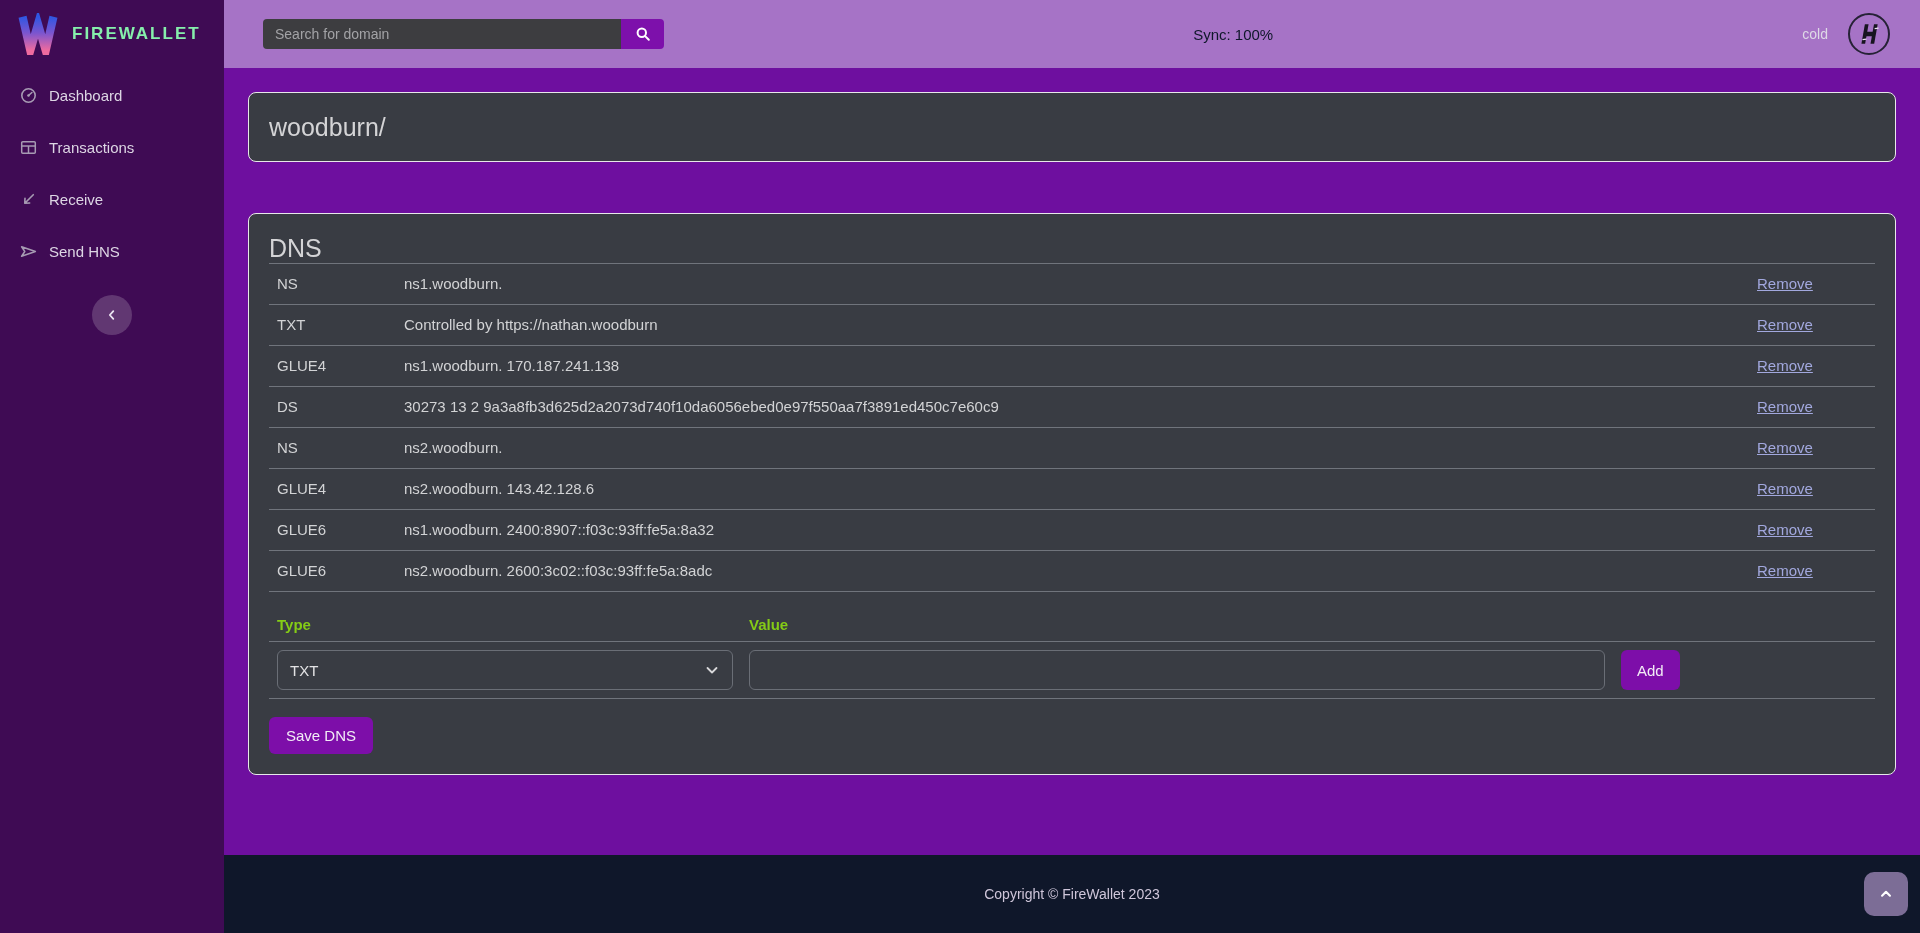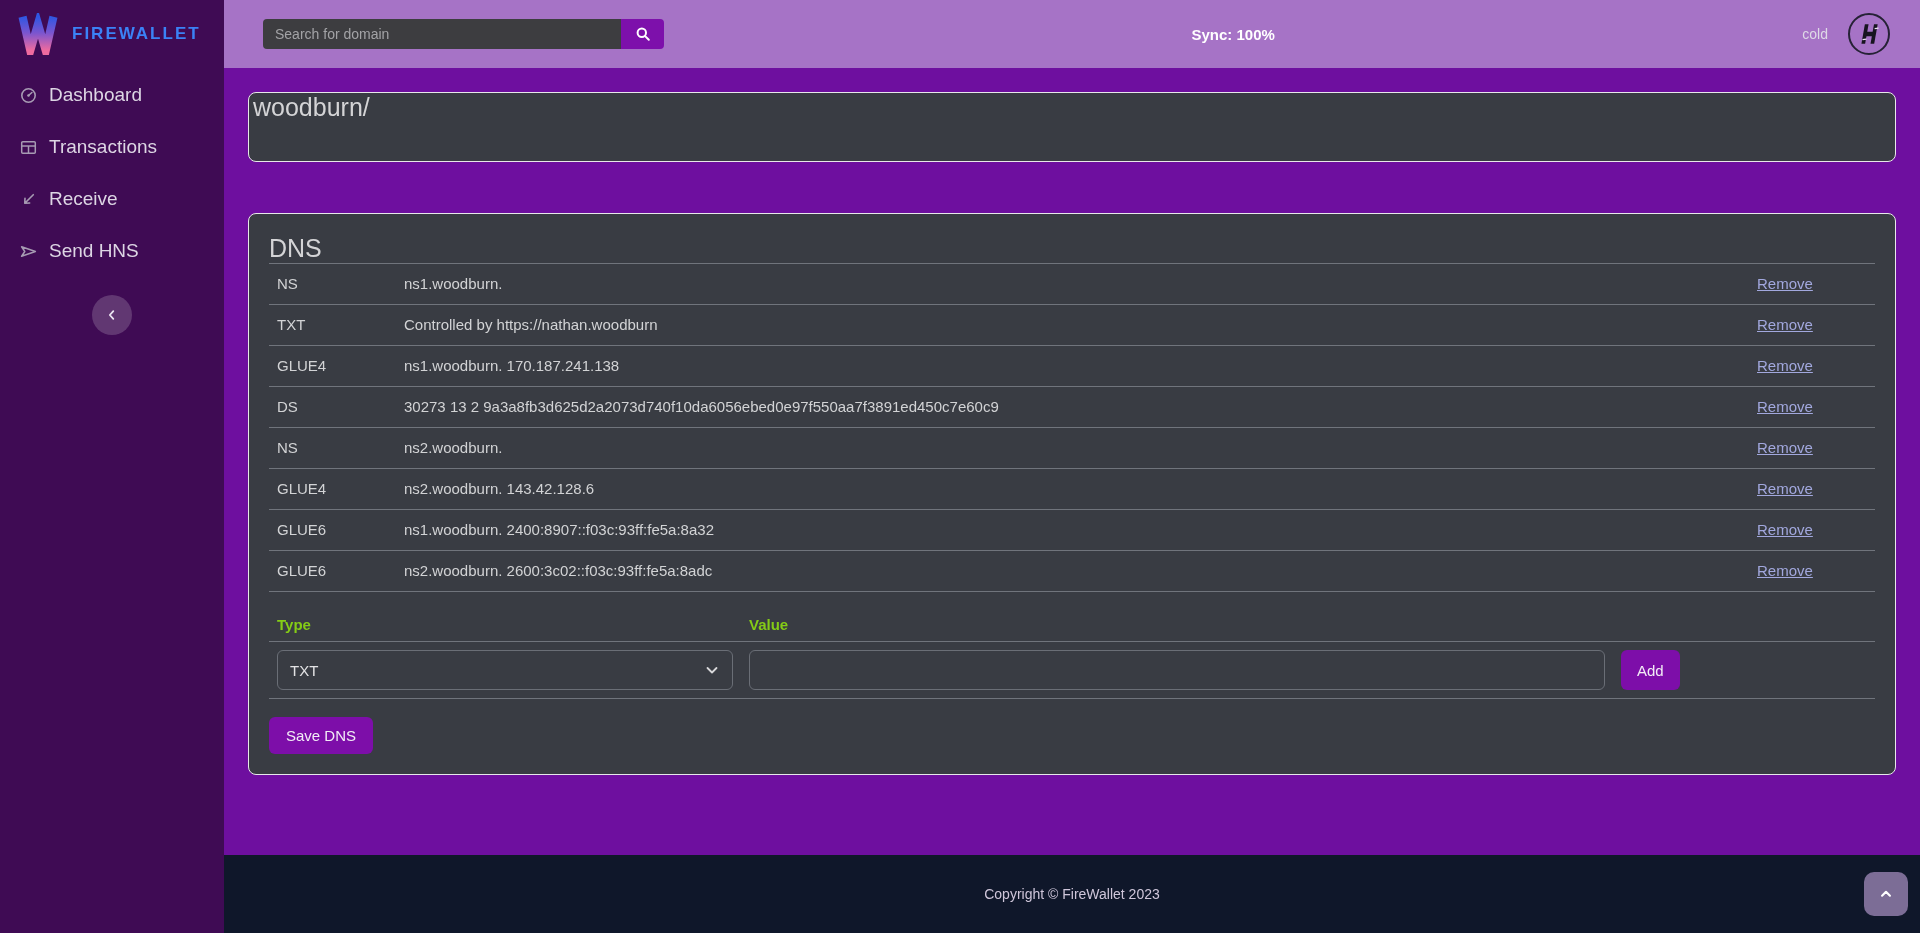--- a/index.html
+++ b/index.html
@@ -4,47 +4,47 @@
 <style>
   * { box-sizing: border-box; margin: 0; padding: 0; }
   html,body { width:1920px; height:933px; overflow:hidden; }
   body { font-family:"Liberation Sans", sans-serif; background:#6e0f9f; }
 
   .app { display:flex; width:1920px; height:933px; }
 
   
   .sidebar { flex:0 0 224px; width:224px; background:#3f0b54; position:relative; z-index:2; }
   .brand { height:68px; display:flex; align-items:center; padding-left:18px; gap:14px; cursor:pointer; }
-  .brand-text { color:#3b82f6; font-weight:bold; font-size:17px; letter-spacing:2px; }
+  .brand-text { color:#86efac; font-weight:bold; font-size:17px; letter-spacing:2px; }
   .nav { margin-top:1px; }
   .nav-item { height:52px; display:flex; align-items:center; gap:12px; padding-left:20px;
-              color:#ddd6e4; font-size:19px; cursor:pointer; }
+              color:#ddd6e4; font-size:15px; cursor:pointer; }
   .nav-item .nico { width:17px; height:17px; color:#a79bb3; display:inline-flex; }
   .collapse-btn { position:absolute; left:92px; top:295px; width:40px; height:40px; border-radius:50%;
                   background:rgba(255,255,255,0.18); border:none; cursor:pointer;
                   display:flex; align-items:center; justify-content:center; }
 
   
   .content { flex:1; display:flex; flex-direction:column; min-width:0; }
 
   .topbar { height:68px; background:#a673c6; display:flex; align-items:center; padding:0 30px 0 39px; }
   .search-group { display:flex; width:401px; height:30px; }
   .search-input { flex:1; background:#3d3d40; border:none; outline:none; border-radius:4px 0 0 4px;
                   color:#e8e8e8; padding:12px 12px; font-size:14px; }
   .search-input::placeholder { color:#a3a3a6; }
   .search-btn { width:43px; background:#7d10ab; border:none; border-radius:0 4px 4px 0; cursor:pointer;
                 display:flex; align-items:center; justify-content:center; }
-  .sync { flex:1; text-align:center; color:#ffffff; font-size:15px;font-weight:bold; }
+  .sync { flex:1; text-align:center; color:#0f172a; font-size:15px; }
   .wallet { display:flex; align-items:center; gap:20px; color:#ded9e6; font-size:14px; }
   .hns-badge { width:42px; height:42px; border-radius:50%; border:2px solid #262236; cursor:pointer;
                display:flex; align-items:center; justify-content:center; }
 
   .main { flex:1; background:#6e0f9f; padding:24px; overflow:hidden; }
   .card { background:#393c43; border:1px solid #e8e8ea; border-radius:8px; }
-  .title-card { height:70px; display:flex; padding:0 4px; }
+  .title-card { height:70px; display:flex; align-items:center; padding:0 20px; }
   .dns-card { margin-top:51px; padding:20px; }
   .h-title { font-size:25px; font-weight:400; color:#d4d4d6; }
 
   table { width:100%; border-collapse:collapse; }
   .records-table { font-size:15px; color:#d2d3d5; }
   .records-table td { border-top:1px solid #70747c; padding:10px 8px; line-height:20px; }
   .records-table tr:last-child td { border-bottom:1px solid #70747c; }
   .col-type { width:127px; }
   .col-action { width:126px; }
   .remove-link { color:#a2a8de; text-decoration:underline; cursor:pointer; }

